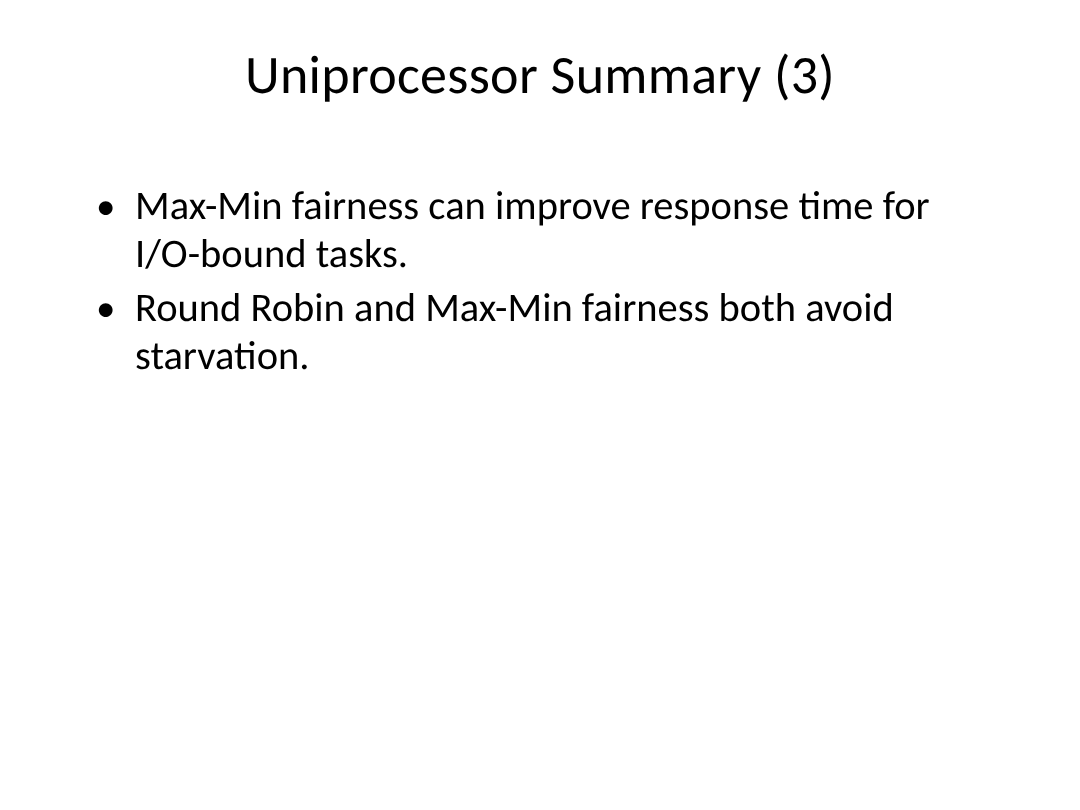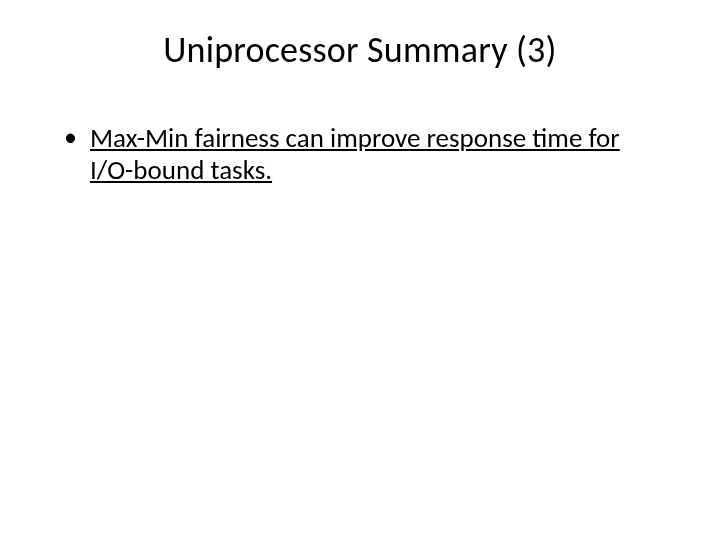--- a/index.html
+++ b/index.html
@@ -26,21 +26,20 @@
     letter-spacing: 0.2px;
   }
   .body {
     font-size: 27px;
     line-height: 1.18;
   }
   ul.bullets {
     list-style: none;
     margin: 0;
     padding: 0;
-    text-decoration: underline;
   }
   ul.bullets > li {
     position: relative;
     padding-left: 30px;
     margin-bottom: 4px;
   }
   ul.bullets > li::before {
     content: "•";
     position: absolute;
     left: 4px;
@@ -51,15 +50,16 @@
 </style>
 </head>
 <body>
 
 <div class="slide">
   <h1 class="title">Uniprocessor Summary (3)</h1>
 
   <div class="body">
     <ul class="bullets">
       <li>Max-Min fairness can improve response time for I/O-bound tasks.</li>
+      <li>Round Robin and Max-Min fairness both avoid starvation.</li>
     </ul>
   </div>
 </div>
 
 </body></html>

